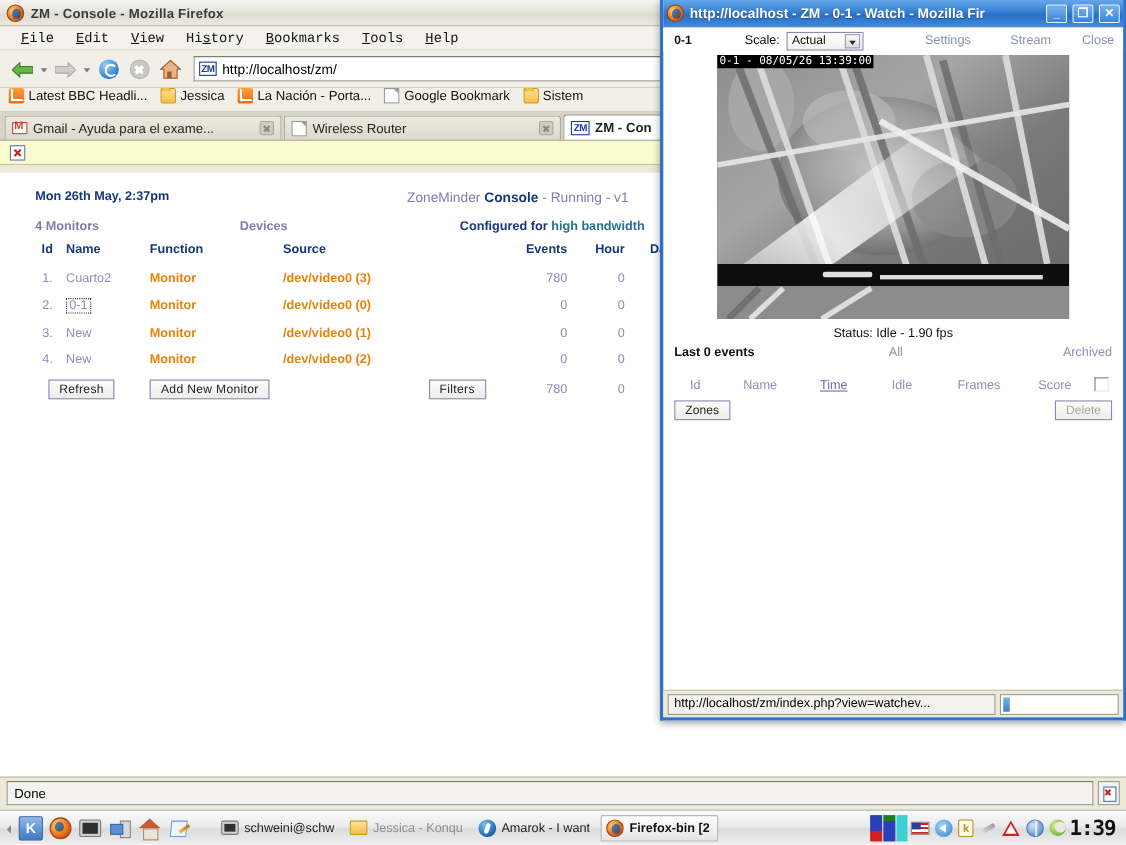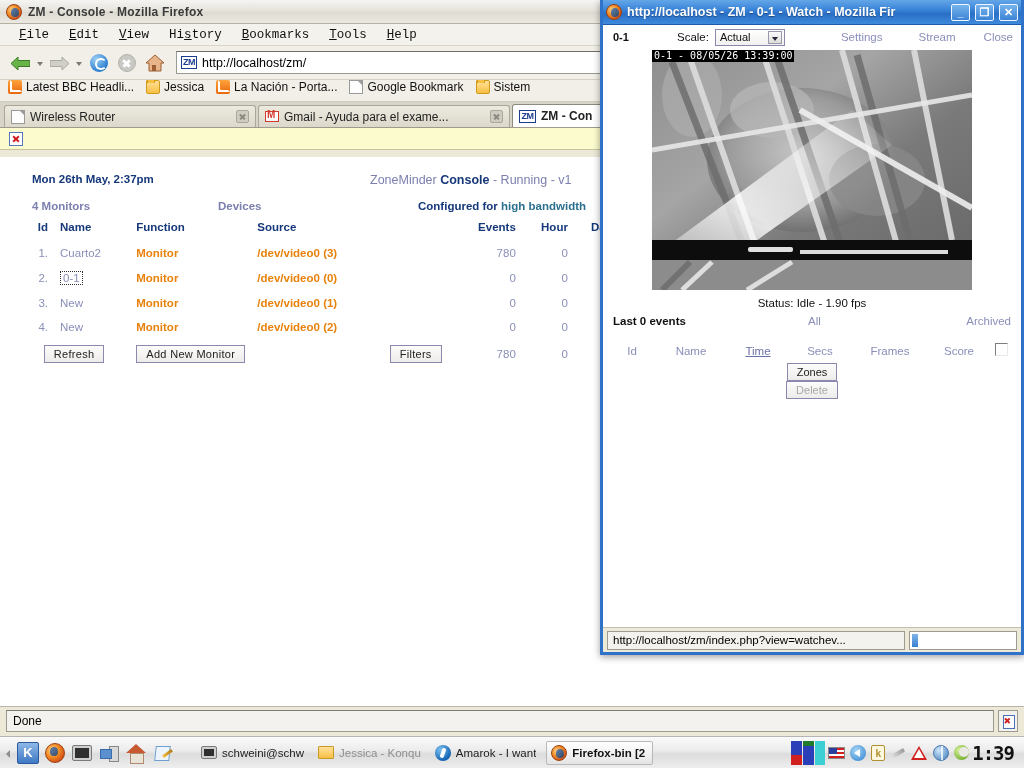--- a/index.html
+++ b/index.html
@@ -356,21 +356,20 @@
   }
   table.pp-table th.sorted { text-decoration: underline; color: #6b70a8; }
   .chk {
     width: 13px; height: 13px; border: 1px solid #7d7d7d;
     border-right-color: #e8e8e8; border-bottom-color: #e8e8e8;
     background: #fff; display: inline-block;
   }
   .pp-bottom {
     display: flex; justify-content: space-between; align-items: center;
     padding: 3px 10px 0 10px;
-    flex-direction: column;
   }
   .pp-btn {
     font-family: "Liberation Sans", sans-serif;
     font-size: 11px; color: #222;
     background: linear-gradient(to bottom,#fcfcfc,#eeecea);
     border: 1px solid #8b88ad; padding: 2px 9px; cursor: pointer;
   }
   .pp-btn.disabled { color: #a8a8a8; }
   .pp-statusbar {
     position: absolute; left: 0; bottom: 0; width: 100%; height: 25px;
@@ -629,27 +628,27 @@
         <span>Google Bookmark</span>
       </div>
       <div class="bm">
         <span class="bm-ic ic-folder"></span>
         <span>Sistem</span>
       </div>
     </div>
 
     <div class="ff-tabbar">
       <div class="tab" style="width:252px">
+        <span class="gmail-ic"></span>
+        <span style="flex:1 1 auto;overflow:hidden">Gmail - Ayuda para el exame...</span>
+        <span class="tab-close"></span>
+      </div>
+      <div class="tab" style="width:252px">
         <span class="bm-ic ic-doc"></span>
         <span style="flex:1 1 auto;overflow:hidden">Wireless Router</span>
-        <span class="tab-close"></span>
-      </div>
-      <div class="tab" style="width:252px">
-        <span class="gmail-ic"></span>
-        <span style="flex:1 1 auto;overflow:hidden">Gmail - Ayuda para el exame...</span>
         <span class="tab-close"></span>
       </div>
       <div class="tab active" style="width:110px">
         <span class="zm-favicon" style="width:17px;height:13px">ZM</span>
         <span style="flex:1 1 auto;overflow:hidden">ZM - Con</span>
       </div>
     </div>
 
     <div class="popup-notice">
       <span class="notice-ic"></span>
@@ -832,21 +831,21 @@
       <span class="pp-all">All</span>
       <span class="pp-archived">Archived</span>
     </div>
 
     <table class="pp-table" style="margin-left:6px">
       <thead>
         <tr>
           <th style="width:46px">Id</th>
           <th style="width:72px">Name</th>
           <th class="sorted" style="width:62px">Time</th>
-          <th style="width:62px">Secs</th>
+          <th style="width:62px">Idle</th>
           <th style="width:78px">Frames</th>
           <th style="width:60px">Score</th>
           <th style="width:24px">
             <span class="chk"></span>
           </th>
         </tr>
       </thead>
     </table>
 
     <div class="pp-bottom">

